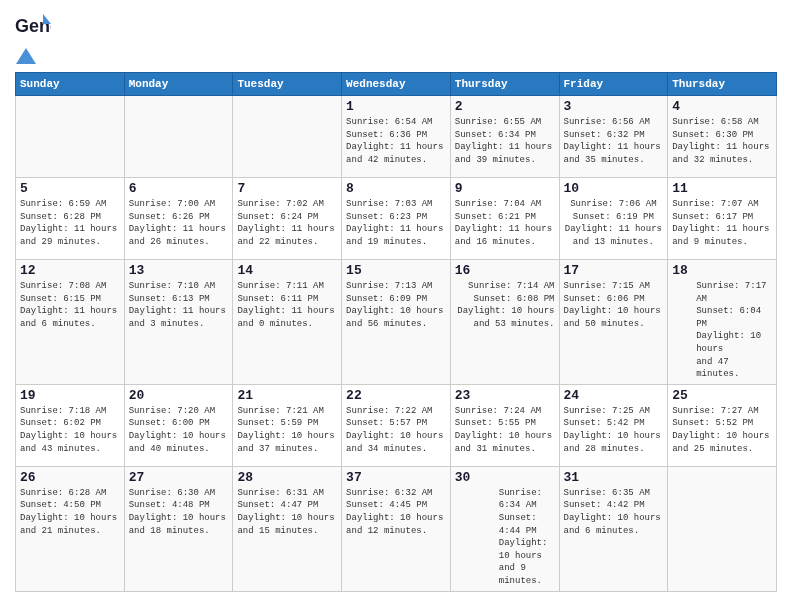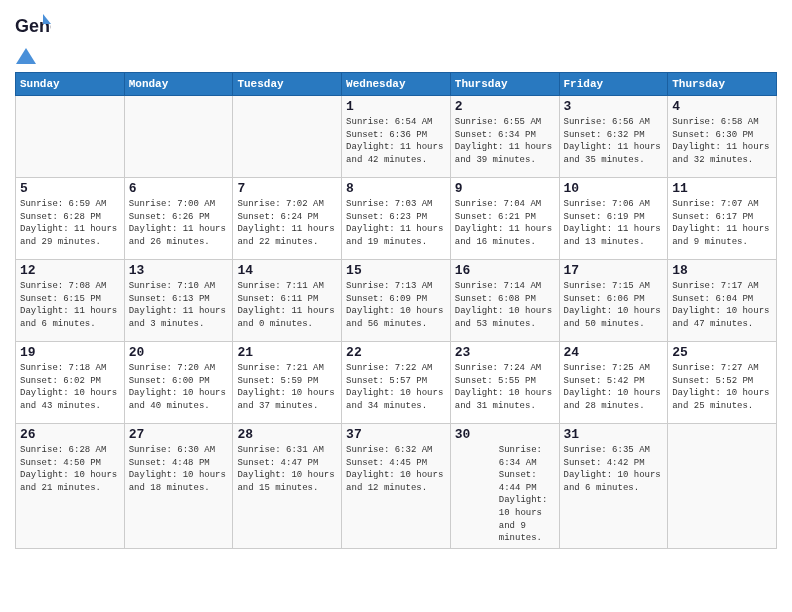--- a/index.html
+++ b/index.html
@@ -189,21 +189,21 @@
           </td>
           <td>
             <span class="day-num">9</span>
             <div class="day-detail" style="white-space: pre-line;">Sunrise: 7:04 AM
 Sunset: 6:21 PM
 Daylight: 11 hours
 and 16 minutes.</div>
           </td>
           <td>
             <span class="day-num">10</span>
-            <div class="day-detail" style="white-space: pre-line;">Sunrise: 7:06 AM
+            <div class="day-detail" style="white-space: pre-line; text-align: center;">Sunrise: 7:06 AM
 Sunset: 6:19 PM
 Daylight: 11 hours
 and 13 minutes.</div>
           </td>
           <td>
             <span class="day-num">11</span>
             <div class="day-detail" style="white-space: pre-line;">Sunrise: 7:07 AM
 Sunset: 6:17 PM
 Daylight: 11 hours
 and 9 minutes.</div>
@@ -233,35 +233,35 @@
           </td>
           <td>
             <span class="day-num">15</span>
             <div class="day-detail" style="white-space: pre-line;">Sunrise: 7:13 AM
 Sunset: 6:09 PM
 Daylight: 10 hours
 and 56 minutes.</div>
           </td>
           <td>
             <span class="day-num">16</span>
-            <div class="day-detail" style="white-space: pre-line;">Sunrise: 7:14 AM
+            <div class="day-detail" style="white-space: pre-line; text-align: right;">Sunrise: 7:14 AM
 Sunset: 6:08 PM
 Daylight: 10 hours
 and 53 minutes.</div>
           </td>
           <td>
             <span class="day-num">17</span>
             <div class="day-detail" style="white-space: pre-line;">Sunrise: 7:15 AM
 Sunset: 6:06 PM
 Daylight: 10 hours
 and 50 minutes.</div>
           </td>
           <td>
             <span class="day-num">18</span>
-            <div class="day-detail" style="white-space: pre-line;">Sunrise: 7:17 AM
+            <div class="day-detail" style="white-space: pre-line; margin-left: 24px;">Sunrise: 7:17 AM
 Sunset: 6:04 PM
 Daylight: 10 hours
 and 47 minutes.</div>
           </td>
         </tr>
         <tr>
           <td>
             <span class="day-num">19</span>
             <div class="day-detail" style="white-space: pre-line;">Sunrise: 7:18 AM
 Sunset: 6:02 PM

